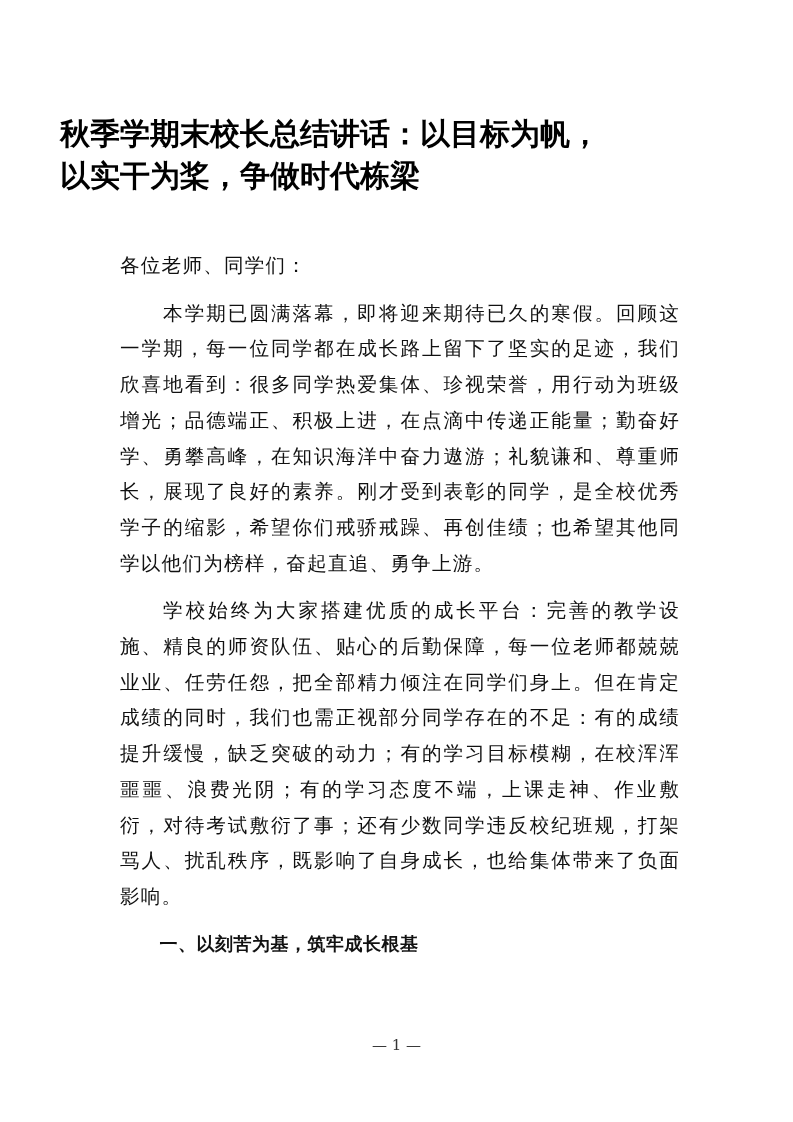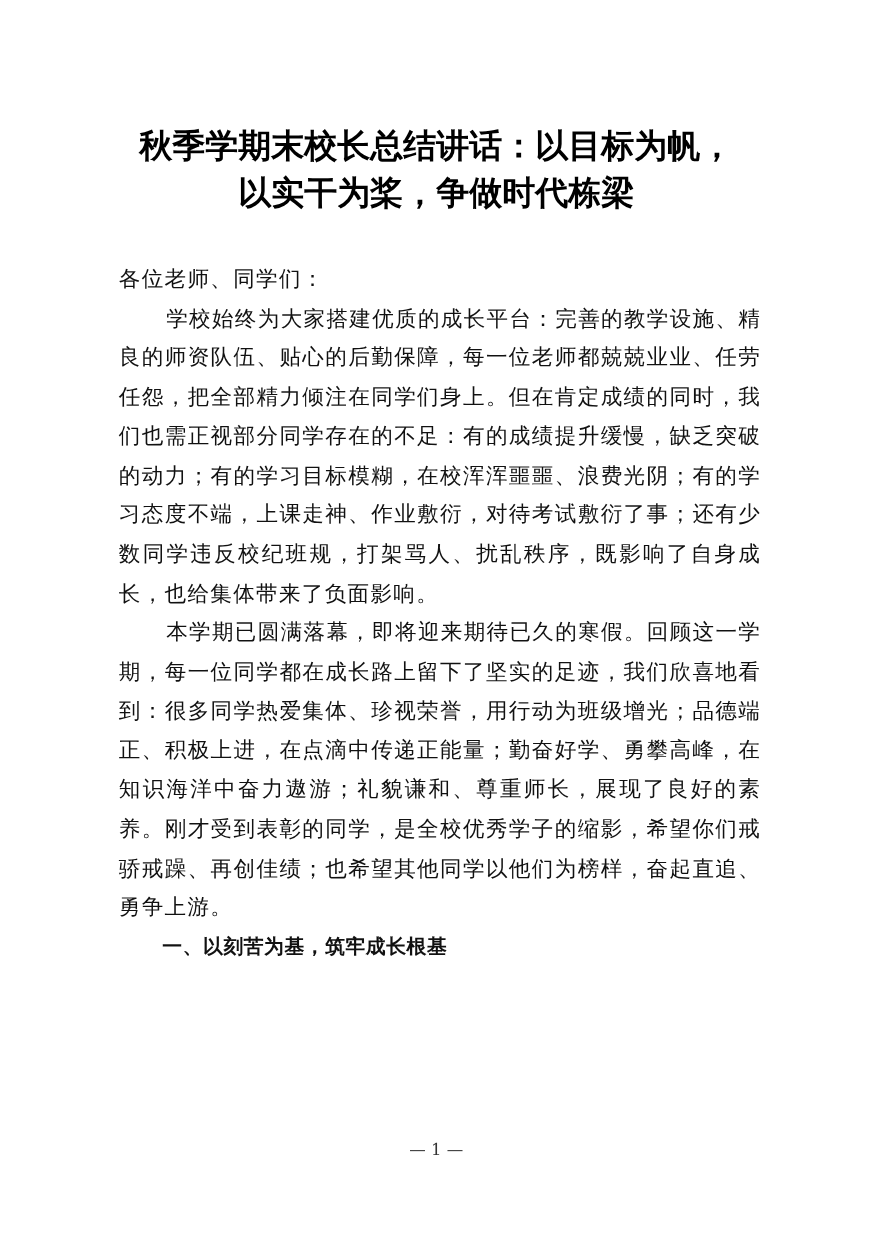--- a/index.html
+++ b/index.html
@@ -1,46 +1,46 @@
 <!DOCTYPE html>
 <html><head>
 <meta charset="utf-8">
 <style>
   html, body { margin: 0; padding: 0; background: #ffffff; }
   body { width: 793px; height: 1122px; position: relative; overflow: hidden; }
   .page { position: absolute; left: 0; top: 0; width: 793px; height: 1122px; background: #fff; }
   .title {
     position: absolute; left: 60px; width: 673px; top: 113px;
-    text-align: center; font-family: "DejaVu Sans", sans-serif; font-weight: bold;
+    font-family: "DejaVu Sans", sans-serif; font-weight: bold;
     font-size: 30px; line-height: 42px; color: #000; letter-spacing: 0px;
   }
   .title div { white-space: nowrap; }
   .body {
     position: absolute; left: 108px; width: 584px; top: 236px;
     font-family: "DejaVu Serif", serif; font-size: 19.6px; line-height: 35.7px;
     color: #111; text-align: justify; text-justify: inter-character; letter-spacing: 1.2px;
   }
-  .body p { margin: 0; }
+  .body p { margin: 12px; font-family: Liberation Serif, serif; }
   .indent { text-indent: 2.2em; }
   .heading { font-family: "DejaVu Sans", sans-serif; font-weight: bold; text-indent: 2.2em; font-size: 18px; letter-spacing: 0.5px; }
   .footer {
     position: absolute; left: 0; width: 793px; top: 1036px; text-align: center;
     font-family: "DejaVu Serif", serif; font-size: 15px; color: #333;
   }
 </style>
 </head>
 <body>
 
 <div class="page">
   <div class="title">
     <div>秋季学期末校长总结讲话：以目标为帆，</div>
     <div>以实干为桨，争做时代栋梁</div>
   </div>
 
   <div class="body">
     <p>各位老师、同学们：</p>
+    <p class="indent">本学期已圆满落幕，即将迎来期待已久的寒假。回顾这一学期，每一位同学都在成长路上留下了坚实的足迹，我们欣喜地看到：很多同学热爱集体、珍视荣誉，用行动为班级增光；品德端正、积极上进，在点滴中传递正能量；勤奋好学、勇攀高峰，在知识海洋中奋力遨游；礼貌谦和、尊重师长，展现了良好的素养。刚才受到表彰的同学，是全校优秀学子的缩影，希望你们戒骄戒躁、再创佳绩；也希望其他同学以他们为榜样，奋起直追、勇争上游。</p>
     <p class="indent">学校始终为大家搭建优质的成长平台：完善的教学设施、精良的师资队伍、贴心的后勤保障，每一位老师都兢兢业业、任劳任怨，把全部精力倾注在同学们身上。但在肯定成绩的同时，我们也需正视部分同学存在的不足：有的成绩提升缓慢，缺乏突破的动力；有的学习目标模糊，在校浑浑噩噩、浪费光阴；有的学习态度不端，上课走神、作业敷衍，对待考试敷衍了事；还有少数同学违反校纪班规，打架骂人、扰乱秩序，既影响了自身成长，也给集体带来了负面影响。</p>
-    <p class="indent">本学期已圆满落幕，即将迎来期待已久的寒假。回顾这一学期，每一位同学都在成长路上留下了坚实的足迹，我们欣喜地看到：很多同学热爱集体、珍视荣誉，用行动为班级增光；品德端正、积极上进，在点滴中传递正能量；勤奋好学、勇攀高峰，在知识海洋中奋力遨游；礼貌谦和、尊重师长，展现了良好的素养。刚才受到表彰的同学，是全校优秀学子的缩影，希望你们戒骄戒躁、再创佳绩；也希望其他同学以他们为榜样，奋起直追、勇争上游。</p>
     <p class="heading">一、以刻苦为基，筑牢成长根基</p>
   </div>
 
   <div class="footer">— 1 —</div>
 </div>
 
 </body></html>

